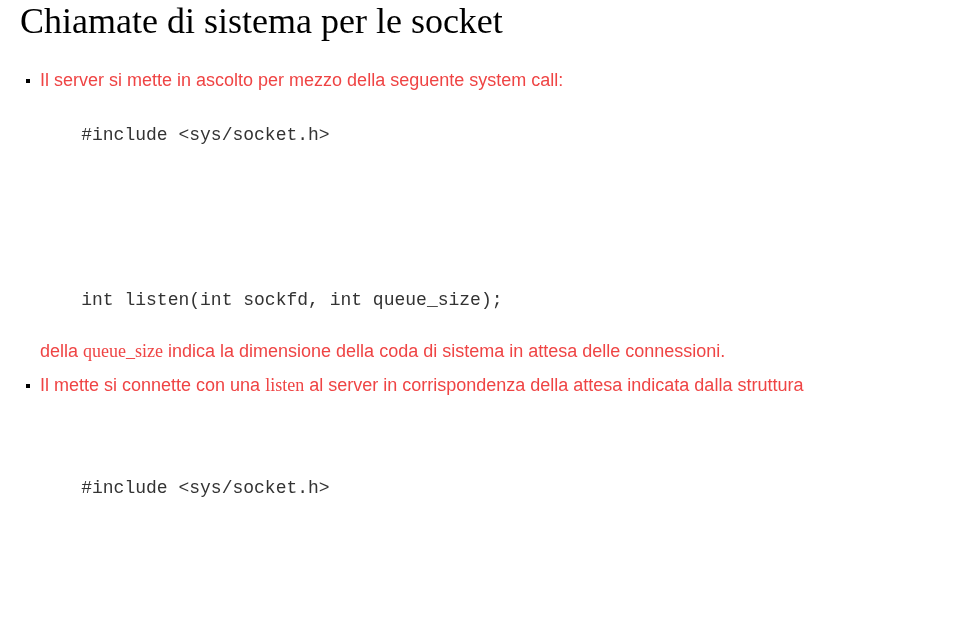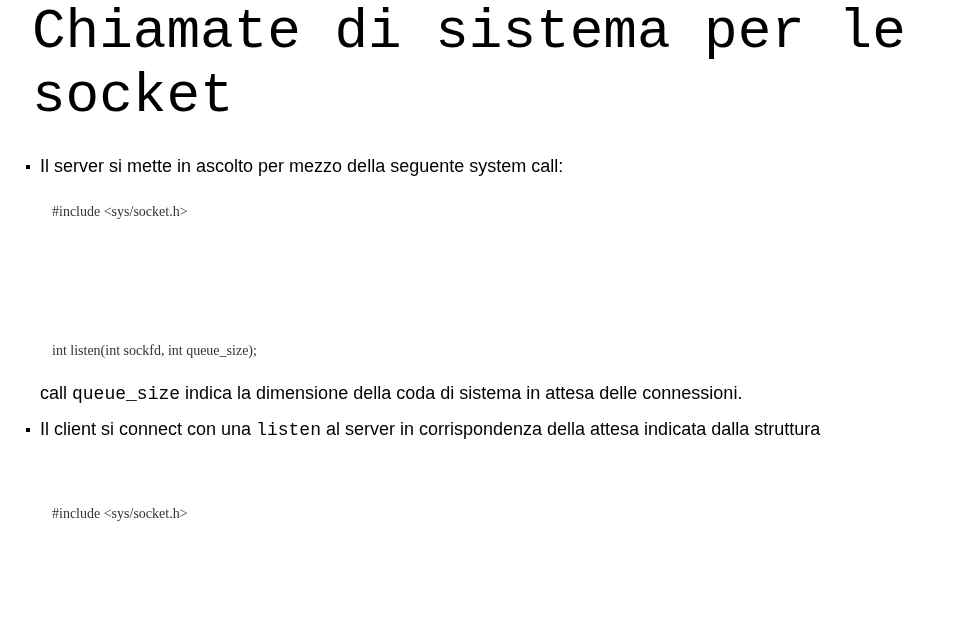--- a/index.html
+++ b/index.html
@@ -9,51 +9,51 @@
     background: #ffffff;
     width: 960px;
     height: 637px;
     overflow: hidden;
   }
   .page {
     padding: 0 20px 10px 20px;
     box-sizing: border-box;
   }
   h1 {
-    font-size: 56px;
+    font-size: 36px;
     font-weight: normal;
-    margin: 0 0 26px 12px;
-    font-family: Liberation Mono, monospace;
+    margin: 0 0 26px 0;
+    font-family: Liberation Serif, serif;
   }
   .bullet {
     display: flex;
     align-items: flex-start;
     margin: 10px 0 6px 6px;
   }
   .dot {
     display: inline-block;
     width: 4px;
     height: 4px;
     background: #000;
     margin-top: 11px;
     margin-right: 10px;
     flex-shrink: 0;
   }
   .bullet-text {
     font-size: 18px;
     line-height: 1.35;
-    color: #000000;
+    color: #ef4444;
   }
   .code {
-    font-family: Liberation Mono, monospace;
+    font-family: Liberation Serif, serif;
     font-size: 18px;
   }
   .codeblock {
-    font-family: Liberation Serif, serif;
-    font-size: 14px;
+    font-family: Liberation Mono, monospace;
+    font-size: 18px;
     color: #333;
     margin: 4px 0 2px 18px;
     line-height: 1.35;
     white-space: pre;
   }
   .codeblock .blank {
     display: block;
     height: 22px;
   }
 </style>
@@ -72,28 +72,28 @@
   <div class="codeblock">
     <span>#include &lt;sys/socket.h&gt;</span>
     <span class="blank"></span>
     <span class="blank"></span>
     <span>int listen(int sockfd, int queue_size);</span>
   </div>
 
   <div class="bullet" style="margin-top:2px">
     <span style="width:14px;flex-shrink:0"></span>
     <span class="bullet-text">
-      <span>call </span><span class="code">queue_size</span><span> indica la dimensione della coda di sistema in attesa delle connessioni.</span>
+      <span>della </span><span class="code">queue_size</span><span> indica la dimensione della coda di sistema in attesa delle connessioni.</span>
     </span>
   </div>
 
   <div class="bullet">
     <span class="dot"></span>
     <span class="bullet-text">
-      <span>Il client si connect con una </span><span class="code">listen</span><span> al server in corrispondenza della attesa indicata dalla struttura</span>
+      <span>Il mette si connette con una </span><span class="code">listen</span><span> al server in corrispondenza della attesa indicata dalla struttura</span>
     </span>
   </div>
 
   <div class="codeblock">
     <br>
     <span>#include &lt;sys/socket.h&gt;</span>
     <span class="blank"></span>
     <span class="blank"></span>
     
   </div>

